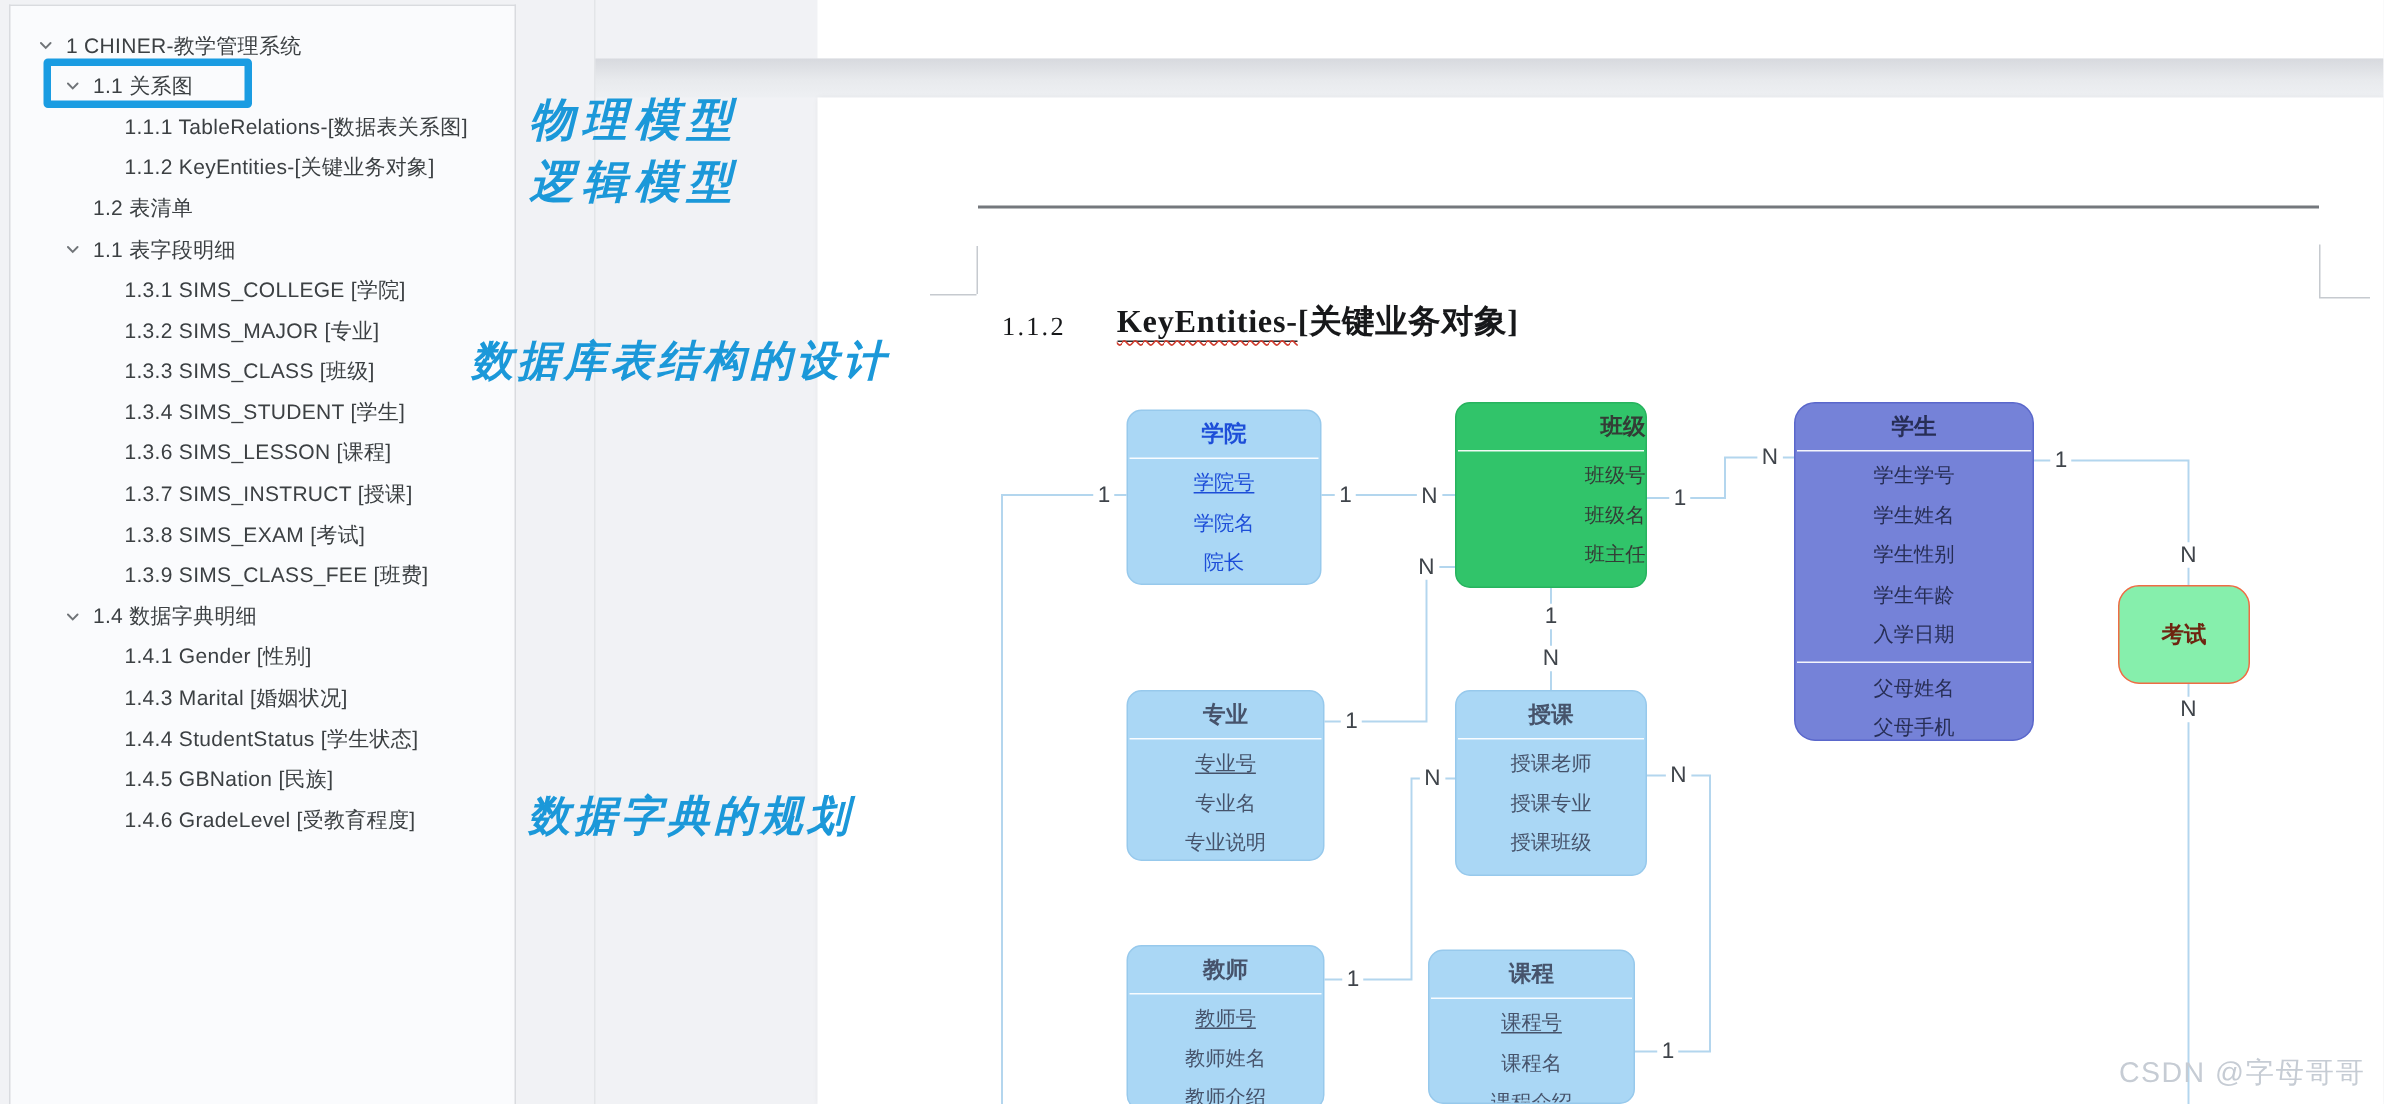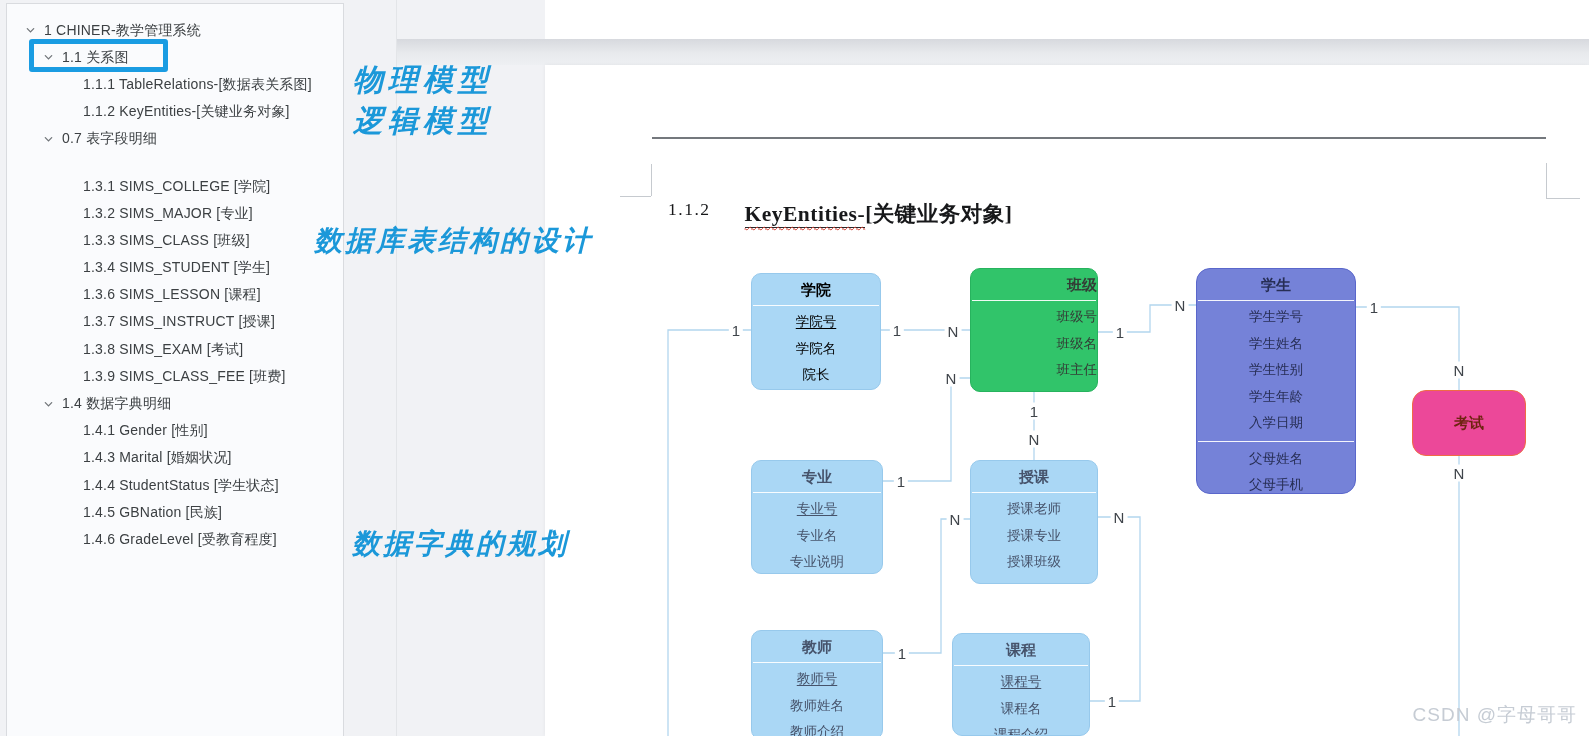--- a/index.html
+++ b/index.html
@@ -35,21 +35,21 @@
     box-shadow:0 0 4px rgba(0,0,0,.06)}
 
   .header-rule{position:absolute;left:652px;top:137px;width:894px;height:0;border-top:2px solid #74787d;z-index:2}
   .corner{position:absolute;background:#c6cacf;z-index:2}
   .c-lv{left:651px;top:164px;width:1px;height:32px}
   .c-lh{left:620px;top:196px;width:31px;height:1px}
   .c-rv{left:1546px;top:163px;width:1px;height:35px}
   .c-rh{left:1546px;top:198px;width:34px;height:1px}
 
   .heading{
-    position:absolute;left:668px;top:199px;z-index:2;display:flex;align-items:flex-start;
+    position:absolute;left:668px;top:199px;z-index:2;display:flex;align-items:flex-end;
     font-family:"Liberation Serif","DejaVu Serif",serif;color:#17181a;
   }
   .h-num{font-size:17.5px;letter-spacing:1.5px;margin-right:34px}
   .h-title{font-size:21.5px;font-weight:bold;letter-spacing:.5px}
   .h-en{
     border-bottom:1.6px solid #26282b;padding-bottom:1px;
     text-decoration-line:underline;text-decoration-style:wavy;
     text-decoration-color:#cf3b2d;text-decoration-thickness:1px;text-underline-offset:5px;
   }
 
@@ -110,21 +110,21 @@
     <polyline points="881,330 970,330"></polyline>
     <polyline points="883,481 951,481 951,378 970,378"></polyline>
     <polyline points="1098,332 1150,332 1150,305 1196,305"></polyline>
     <polyline points="1034,392 1034,460"></polyline>
     <polyline points="1356,307 1459,307 1459,390"></polyline>
     <polyline points="1459,456 1459,740"></polyline>
     <polyline points="1098,517 1140,517 1140,701 1090,701"></polyline>
     <polyline points="970,519 941,519 941,653 883,653"></polyline>
   </svg>
 <div id="entities">
-    <div class="entity" style="left: 751px; top: 273px; width: 130px; height: 117px; background: rgb(170, 215, 245); border-color: rgb(151, 201, 236); color: #000000; border-radius: 10px;">
+    <div class="entity" style="left: 751px; top: 273px; width: 130px; height: 117px; background: rgb(170, 215, 245); border-color: rgb(151, 201, 236); color: #1d4ed8; border-radius: 10px;">
       <div class="ent-title">学院</div>
       <div class="ent-div"></div>
       <div class="ent-field pk">学院号</div>
       <div class="ent-field">学院名</div>
       <div class="ent-field">院长</div>
     </div>
     <div class="entity" style="left: 970px; top: 268px; width: 128px; height: 124px; background: rgb(49, 196, 106); border-color: rgb(39, 179, 94); color: rgb(51, 61, 54); border-radius: 10px; text-align: right;">
       <div class="ent-title">班级</div>
       <div class="ent-div"></div>
       <div class="ent-field">班级号</div>
@@ -136,21 +136,21 @@
       <div class="ent-div"></div>
       <div class="ent-field">学生学号</div>
       <div class="ent-field">学生姓名</div>
       <div class="ent-field">学生性别</div>
       <div class="ent-field">学生年龄</div>
       <div class="ent-field">入学日期</div>
       <div class="ent-div" style="margin: 4px 1px;"></div>
       <div class="ent-field">父母姓名</div>
       <div class="ent-field">父母手机</div>
     </div>
-    <div class="entity compact" style="left: 1412px; top: 390px; width: 114px; height: 66px; background: #ec4899; border-color: rgb(239, 108, 68); color: rgb(110, 36, 16); border-radius: 14px;">
+    <div class="entity compact" style="left: 1412px; top: 390px; width: 88px; height: 66px; background: #86efac; border-color: rgb(239, 108, 68); color: rgb(110, 36, 16); border-radius: 14px;">
       <div class="ent-title">考试</div>
     </div>
     <div class="entity" style="left: 751px; top: 460px; width: 132px; height: 114px; background: rgb(170, 215, 245); border-color: rgb(151, 201, 236); color: rgb(70, 83, 107); border-radius: 10px;">
       <div class="ent-title">专业</div>
       <div class="ent-div"></div>
       <div class="ent-field pk">专业号</div>
       <div class="ent-field">专业名</div>
       <div class="ent-field">专业说明</div>
     </div>
     <div class="entity" style="left: 970px; top: 460px; width: 128px; height: 124px; background: rgb(170, 215, 245); border-color: rgb(151, 201, 236); color: rgb(70, 83, 107); border-radius: 10px;">
@@ -211,29 +211,32 @@
           </svg>
         </span>
         <span class="tlabel">1.1 关系图</span>
       </div>
       <div class="trow" style="padding-left: 76px;">
         <span class="tlabel">1.1.1 TableRelations-[数据表关系图]</span>
       </div>
       <div class="trow" style="padding-left: 76px;">
         <span class="tlabel">1.1.2 KeyEntities-[关键业务对象]</span>
       </div>
+      <div class="trow" style="padding-left: 55px;">
+        <span class="tlabel">1.2 表清单</span>
+      </div>
       <div class="trow" style="padding-left: 36px;">
         <span class="chev">
           <svg width="11" height="11" viewBox="0 0 12 12">
             <path d="M2.5 4 L6 7.5 L9.5 4" fill="none" stroke="#707478" stroke-width="1.4" stroke-linecap="round"></path>
           </svg>
         </span>
-        <span class="tlabel">0.7 表字段明细</span>
-      </div>
-      <div class="trow" style="padding-left: 76px; margin-top: 20px;">
+        <span class="tlabel">1.1 表字段明细</span>
+      </div>
+      <div class="trow" style="padding-left: 76px;">
         <span class="tlabel">1.3.1 SIMS_COLLEGE [学院]</span>
       </div>
       <div class="trow" style="padding-left: 76px;">
         <span class="tlabel">1.3.2 SIMS_MAJOR [专业]</span>
       </div>
       <div class="trow" style="padding-left: 76px;">
         <span class="tlabel">1.3.3 SIMS_CLASS [班级]</span>
       </div>
       <div class="trow" style="padding-left: 76px;">
         <span class="tlabel">1.3.4 SIMS_STUDENT [学生]</span>

